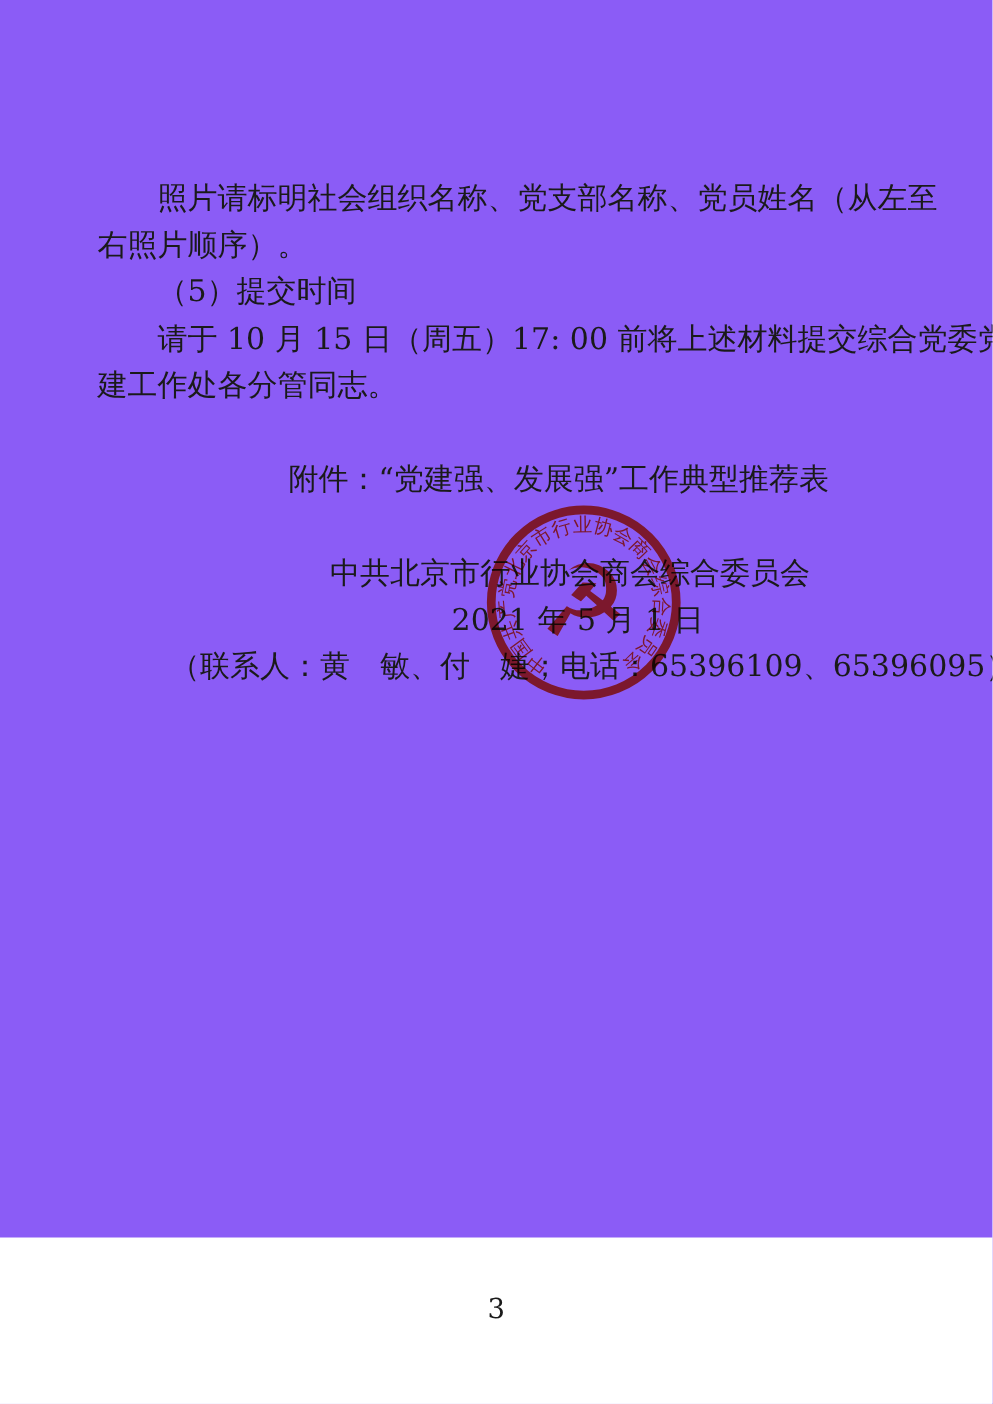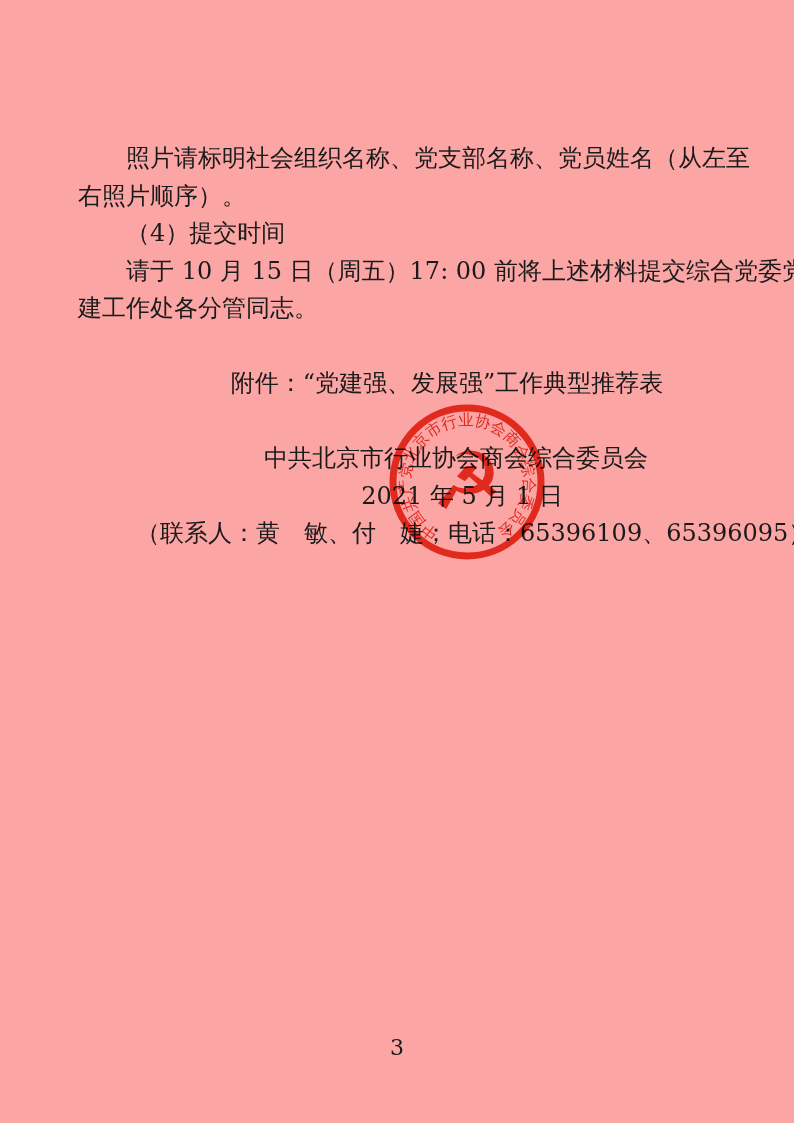--- a/index.html
+++ b/index.html
@@ -5,22 +5,22 @@
   html, body { margin: 0; padding: 0; }
   body {
     width: 794px; height: 1123px;
     background: #ffffff;
     font-family: "DejaVu Serif", "Liberation Serif", serif;
     position: relative;
     overflow: hidden;
   }
   .page {
     position: absolute; inset: 0;
-    width: 794px; height: 1123px;
-    background: #fca5a5;
+    width: 794px; height: 990px;
+    background: #8b5cf6;
   }
   .doc {
     position: absolute;
     left: 78px; top: 140px; width: 690px;
     font-size: 24px;
     line-height: 37.5px;
     color: #1a1a1a;
   }
   .doc p {
     margin: 0;
@@ -62,21 +62,21 @@
   }
 </style>
 </head>
 <body>
 
 <div class="page">
 
   <div class="doc">
     <p class="indent">照片请标明社会组织名称、党支部名称、党员姓名（从左至
 右照片顺序）。</p>
-    <p class="indent">（4）提交时间</p>
+    <p class="indent">（5）提交时间</p>
     <p class="indent">请于 10 月 15 日（周五）17: 00 前将上述材料提交综合党委党
 建工作处各分管同志。</p>
     <p class="indent gap-above">附件：“党建强、发展强”工作典型推荐表</p>
     <p class="sig-org gap-above">中共北京市行业协会商会综合委员会</p>
     <p class="sig-date">2021 年 5 月 1 日</p>
     <p class="sig-contact">（联系人：黄　敏、付　婕；电话：65396109、65396095）</p>
   </div>
 
   <svg class="seal" viewBox="0 0 180 180" xmlns="http://www.w3.org/2000/svg" xmlns:xlink="http://www.w3.org/1999/xlink">
     <circle cx="90" cy="90" r="74" fill="none" stroke-width="7" stroke="#e2321e"></circle>

